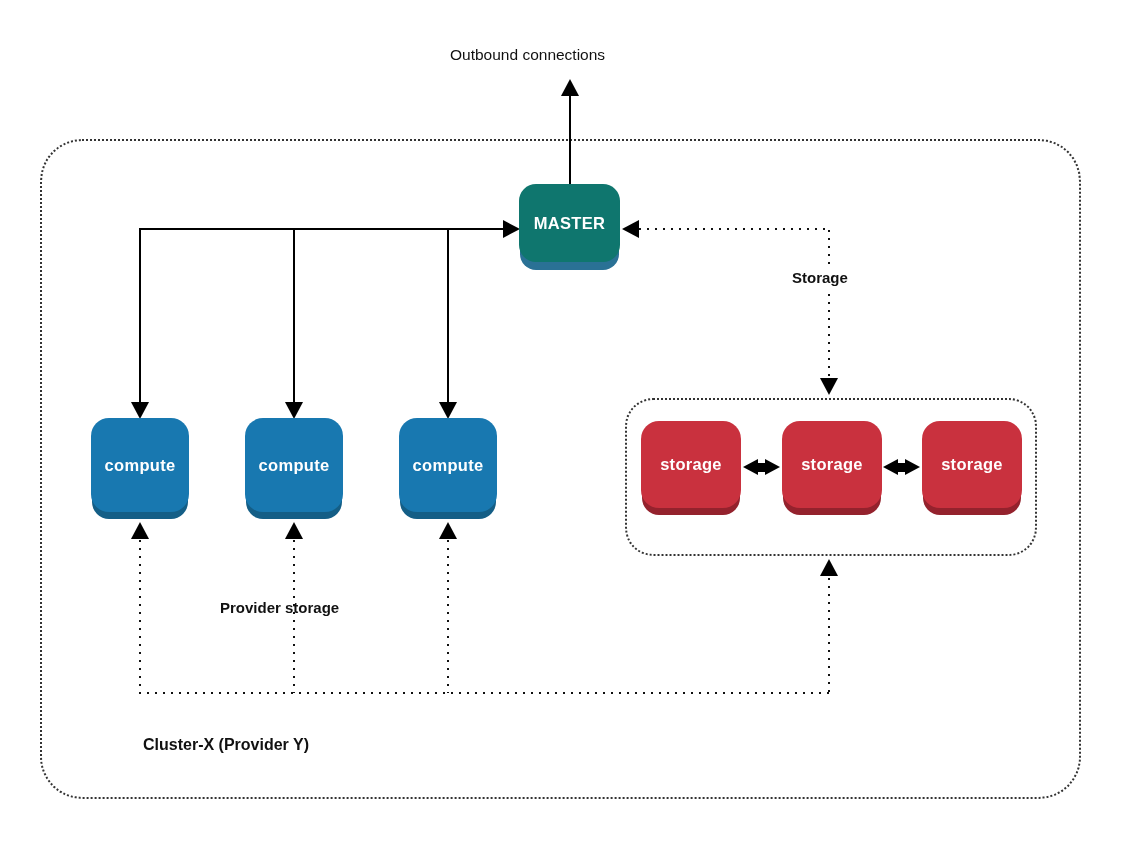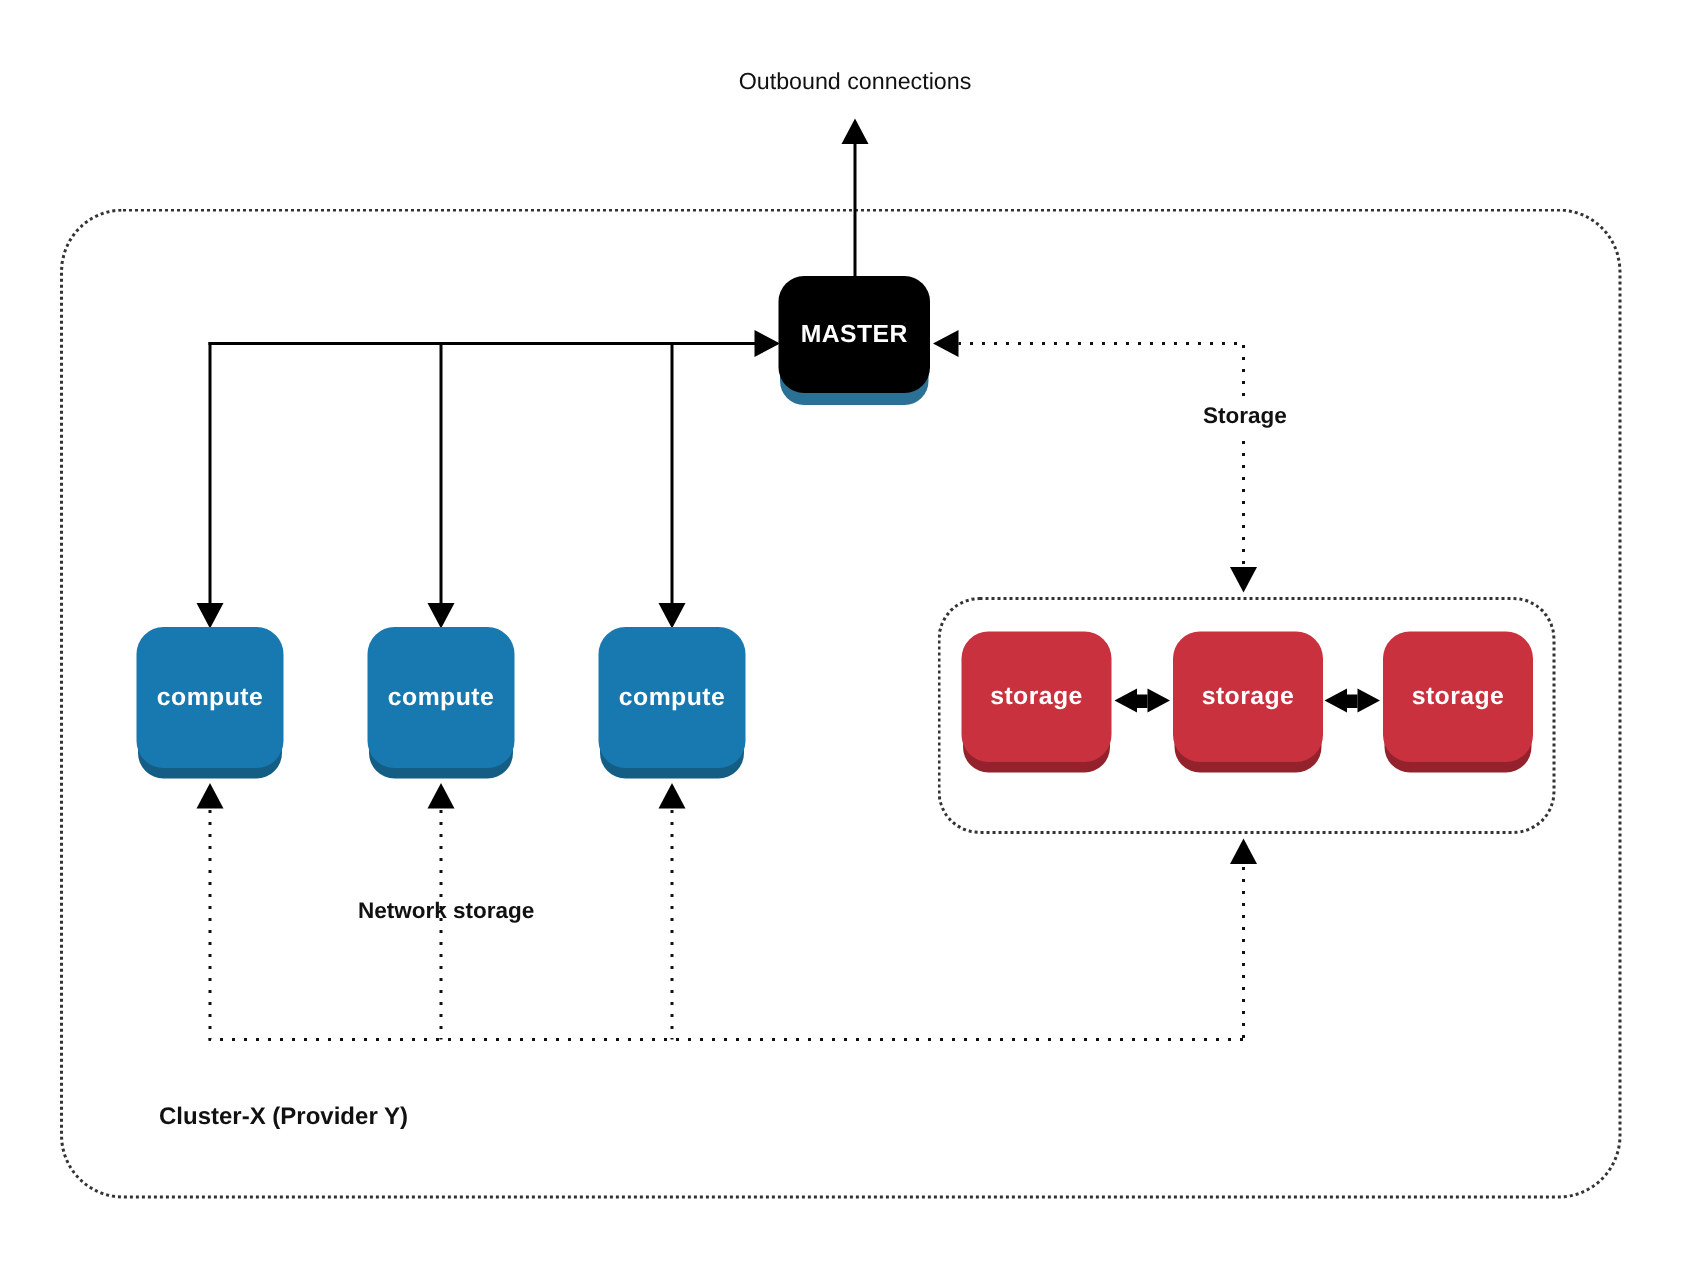--- a/index.html
+++ b/index.html
@@ -28,47 +28,47 @@
   .tri.down{border-left:9px solid transparent;border-right:9px solid transparent;border-top:17px solid #000;}
   .tri.right{border-top:9px solid transparent;border-bottom:9px solid transparent;border-left:17px solid #000;}
   .tri.left{border-top:9px solid transparent;border-bottom:9px solid transparent;border-right:17px solid #000;}
 
   
   .node{
     position:absolute;display:flex;align-items:center;justify-content:center;
     color:#fff;font-weight:bold;font-size:16.5px;border-radius:18px;
     letter-spacing:.3px;
   }
-  .node.master{left:519px;top:184px;width:101px;height:78px;background:#000000;box-shadow:0 9px 0 -1px #2a7195;border-radius:17px;}
+  .node.master{left:519px;top:184px;width:101px;height:78px;background:#0f766e;box-shadow:0 9px 0 -1px #2a7195;border-radius:17px;}
   .node.compute{width:98px;height:94px;background:#1878b0;box-shadow:0 8px 0 -1px #145e86;}
   .node.c1{left:91px;top:418px;}
   .node.c2{left:245px;top:418px;}
   .node.c3{left:399px;top:418px;}
   .node.storagebox{width:100px;height:87px;background:#c9313e;box-shadow:0 8px 0 -1px #94222d;}
   .node.s1{left:641px;top:421px;}
   .node.s2{left:782px;top:421px;}
   .node.s3{left:922px;top:421px;}
 
   
   .darrow{position:absolute;display:flex;align-items:center;}
   .darrow .dl{width:0;height:0;border-top:8px solid transparent;border-bottom:8px solid transparent;border-right:15px solid #000;}
   .darrow .dbar{width:7px;height:9px;background:#000;}
   .darrow .dr{width:0;height:0;border-top:8px solid transparent;border-bottom:8px solid transparent;border-left:15px solid #000;}
   .da1{left:743px;top:459px;}
   .da2{left:883px;top:459px;}
 
   
-  .lbl{position:absolute;color:#111;font-size:15px;text-align:center;line-height:21px;}
+  .lbl{position:absolute;color:#111;font-size:15px;line-height:21px;}
   .lbl.bold{font-weight:bold;}
   .lbl.bg{background:#fff;}
   .lbl-outbound{left:450px;top:44px;width:240px;font-size:15.5px;}
   .lbl-rm{left:234px;top:203px;width:160px;}
   .lbl-storage-edge{left:792px;top:267px;width:76px;}
   .lbl-network{left:220px;top:597px;width:155px;}
-  .lbl-cluster{left:106px;top:734px;width:240px;text-align:left;font-size:16px;}
+  .lbl-cluster{left:106px;top:734px;width:240px;text-align:center;font-size:16px;}
 </style>
 </head>
 <body>
 
 <div class="canvas">
 
   <div class="dotrect outer"></div>
   <div class="dotrect storage-group"></div>
 
   <div class="vline" style="left:569px;top:95px;height:89px;"></div>
@@ -126,16 +126,16 @@
     <div class="dr"></div>
   </div>
   <div class="darrow da2">
     <div class="dl"></div>
     <div class="dbar"></div>
     <div class="dr"></div>
   </div>
 
   <div class="lbl lbl-outbound">Outbound connections</div>
   <div class="lbl bold bg lbl-storage-edge">Storage</div>
-  <div class="lbl bold lbl-network">Network storage</div>
+  <div class="lbl bold lbl-network">Provider storage</div>
   <div class="lbl bold lbl-cluster">Cluster-X (Provider Y)</div>
 
 </div>
 
 </body></html>

